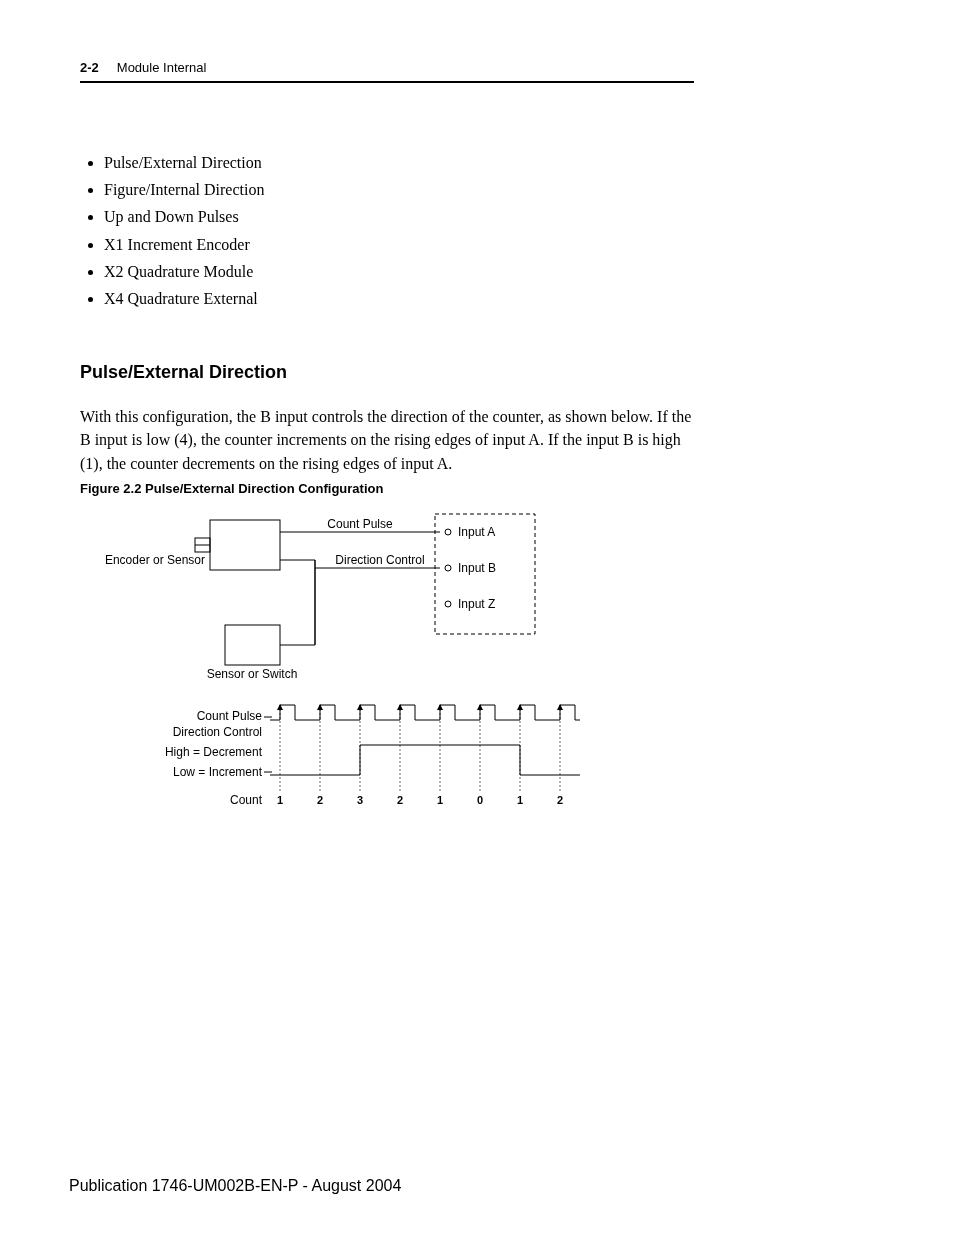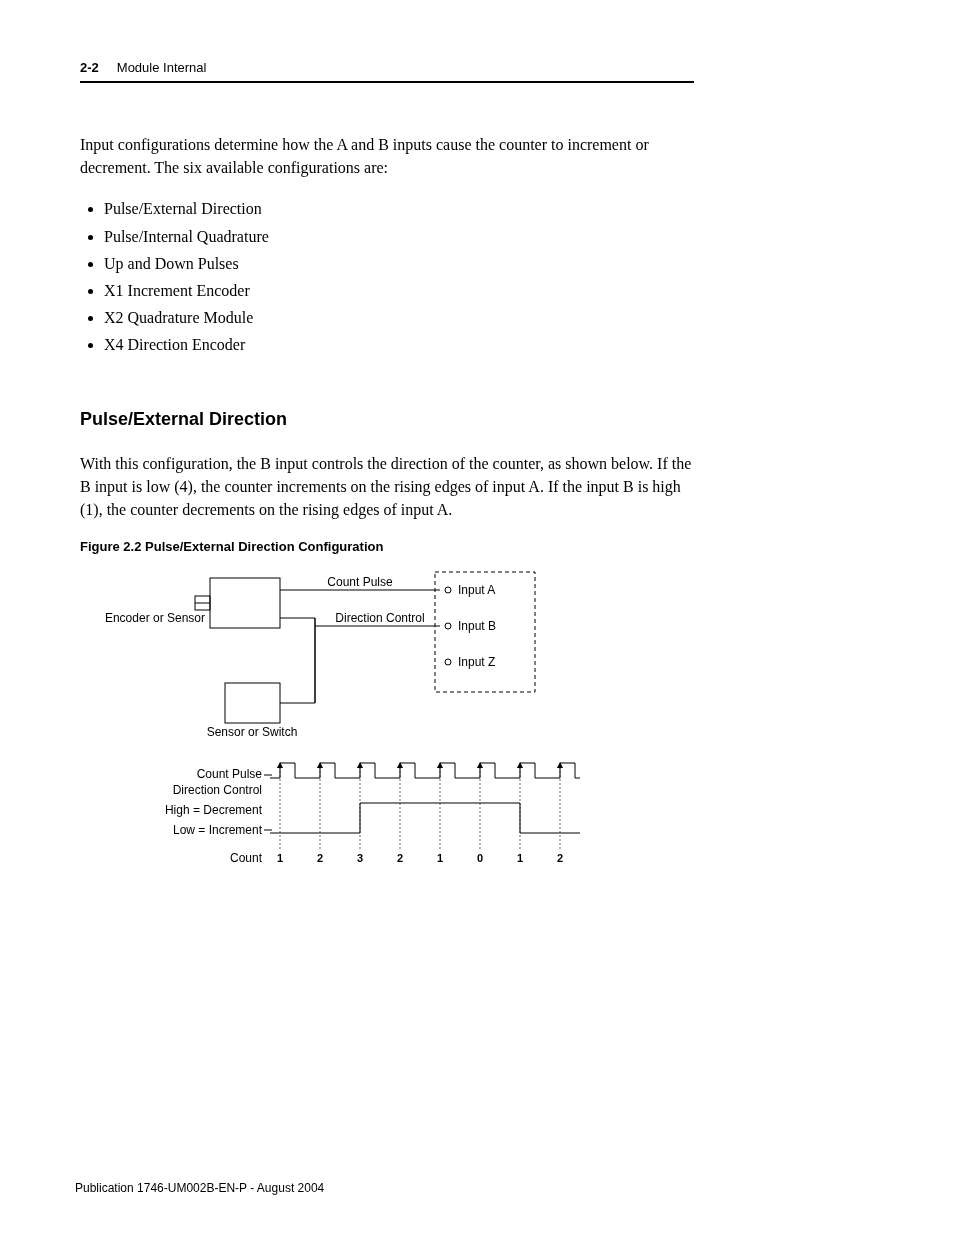--- a/index.html
+++ b/index.html
@@ -60,56 +60,55 @@
     font-family: Arial, Helvetica, sans-serif;
     font-weight: bold;
     font-size: 18px;
     margin-top: 50px;
     margin-bottom: 22px;
   }
   .figure-caption {
     font-family: Arial, Helvetica, sans-serif;
     font-weight: bold;
     font-size: 13px;
-    margin-top: 18px;
+    margin-top: 6px;
     margin-bottom: 14px;
   }
   .footer {
     position: absolute;
     bottom: 40px;
-    left: 75px;
-    font-family: Arial, Helvetica, sans-serif;
-    font-size: 12px;
+    left: 69px;
+    font-family: Arial, Helvetica, sans-serif;
+    font-size: 16px;
   }
   .diagram {
     font-family: Arial, Helvetica, sans-serif;
     font-size: 12px;
   }
 </style>
 </head>
 <body>
 
 <div class="page">
   <div class="header-row">
     <span class="pnum">2-2</span>
     <span>Module Internal</span>
   </div>
   <div class="header-rule"></div>
 
   <div class="two-col">
     <div class="right-col">
-      <div class="body-text">Input configurations determine how the A and B inputs cause the counter to increment or decrement. The six available configurations are:</div>
 
       <ul class="config-list">
         <li>Pulse/External Direction</li>
-        <li>Pulse/Internal Quadrature</li>
+        <li>Figure/Internal Direction</li>
         <li>Up and Down Pulses</li>
         <li>X1 Increment Encoder</li>
         <li>X2 Quadrature Module</li>
-        <li>X4 Direction Encoder</li>
+        <li>X4 Quadrature External</li>
       </ul>
 
 
       <h2 class="subsection">Pulse/External Direction</h2>
 
       <div class="body-text">With this configuration, the B input controls the direction of the counter, as shown below. If the B input is low (4), the counter increments on the rising edges of input A. If the input B is high (1), the counter decrements on the rising edges of input A.</div>
 
       <div class="figure-caption">Figure 2.2 Pulse/External Direction Configuration</div>
 
       <div class="diagram">

